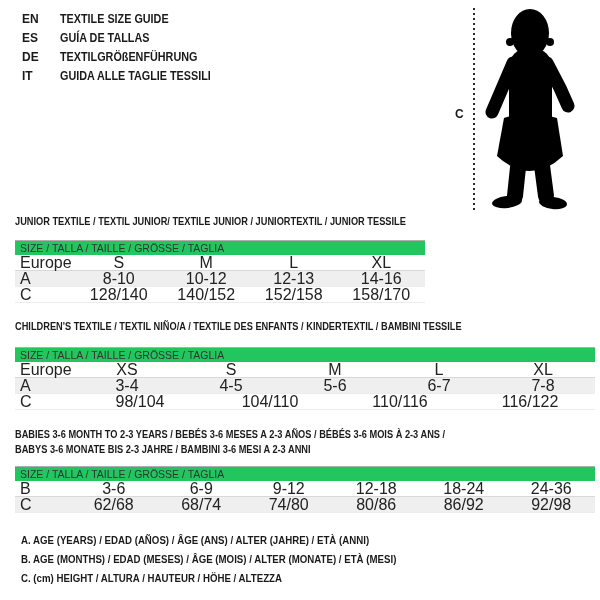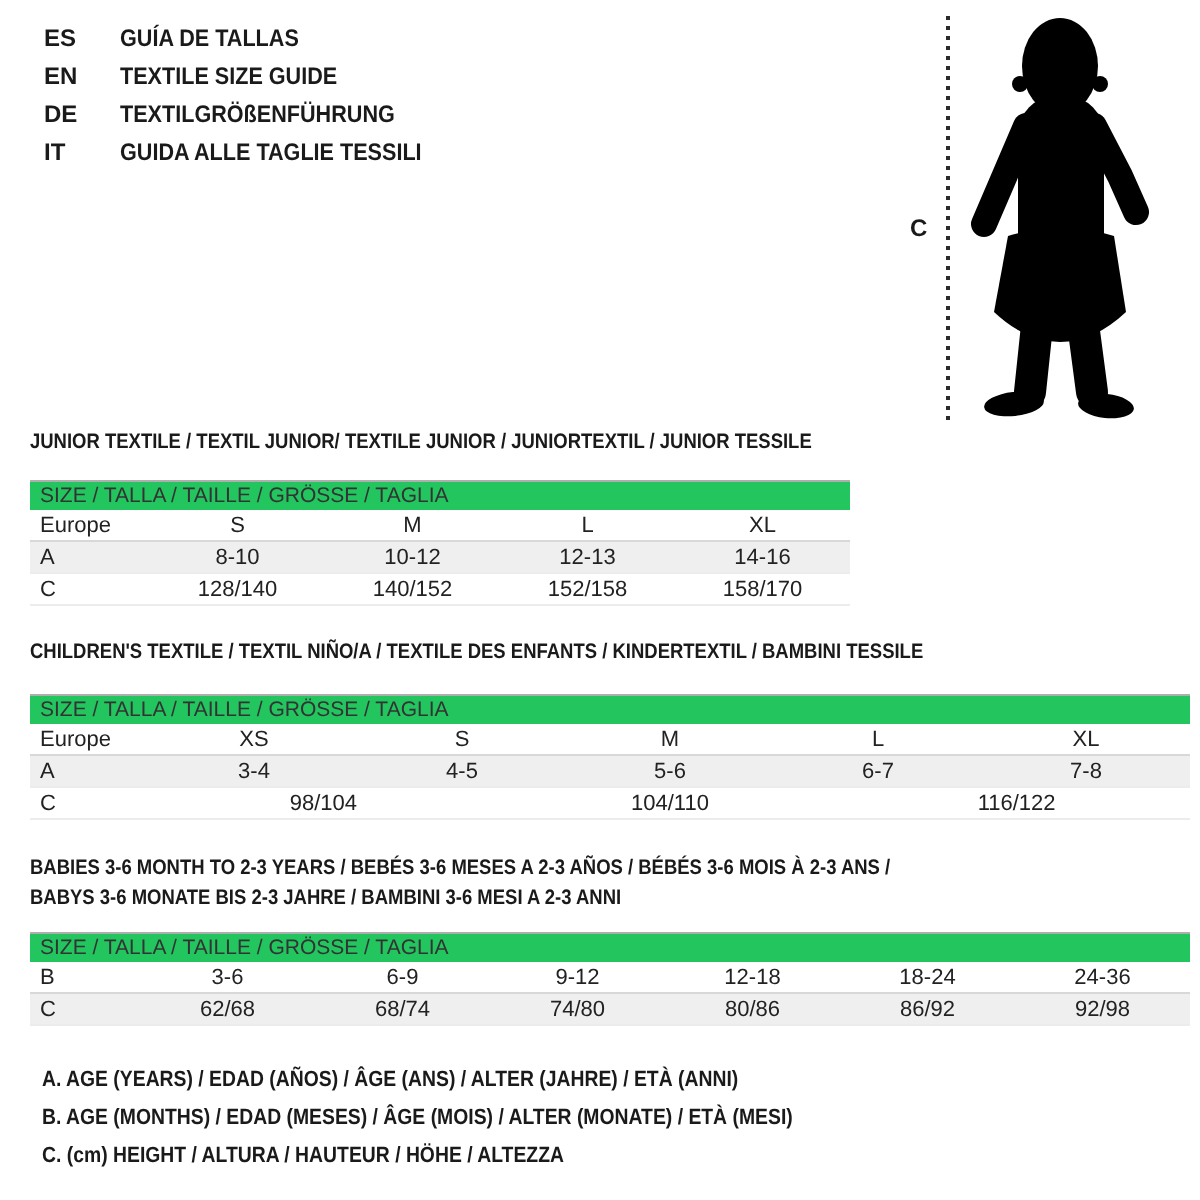--- a/index.html
+++ b/index.html
@@ -28,45 +28,45 @@
   #sec1-title{left:15px;top:319px;}
   #sec2-title{left:15px;top:427px;}
 
   
   .size-table{left:15px;}
   #table0{top:240px;width:410px;}
   #table1{top:347px;width:580px;}
   #table2{top:466px;width:580px;}
   .t-header{height:15px;line-height:15px;background:#22c55e;color:#333;font-size:10.5px;
     padding-left:5px;box-sizing:border-box;border-top:1px solid #aeaeae;white-space:nowrap;}
-  .t-row{display:flex;height:16px;line-height:16px;font-size:11px;color:#222;
+  .t-row{display:flex;height:16px;line-height:16px;font-size:16px;color:#222;
     border-bottom:1px solid #ececec;box-sizing:border-box;}
   .t-row.first{border-bottom:1px solid #d8d8d8;}
   .t-row.alt{background:#efefef;}
   .t-label{padding-left:5px;box-sizing:border-box;flex:0 0 auto;}
   #table0 .t-label,#table1 .t-label{width:60px;}
   #table2 .t-label{width:55px;}
   .t-cell{flex:1;text-align:center;}
 
   
   .footnotes{left:21px;top:531px;}
   .footnote{height:19px;line-height:19px;font-weight:bold;font-size:11px;white-space:nowrap;
     transform:scaleX(0.88);transform-origin:0 0;}
 </style>
 </head>
 <body>
 
 <div class="abs lang-block" id="lang-block">
     <div class="lang-row">
+      <div class="lang-code">EN</div>
+      <div class="lang-title">TEXTILE SIZE GUIDE</div>
+    </div>
+    <div class="lang-row">
       <div class="lang-code">ES</div>
       <div class="lang-title">GUÍA DE TALLAS</div>
-    </div>
-    <div class="lang-row">
-      <div class="lang-code">EN</div>
-      <div class="lang-title">TEXTILE SIZE GUIDE</div>
     </div>
     <div class="lang-row">
       <div class="lang-code">DE</div>
       <div class="lang-title">TEXTILGRÖßENFÜHRUNG</div>
     </div>
     <div class="lang-row">
       <div class="lang-code">IT</div>
       <div class="lang-title">GUIDA ALLE TAGLIE TESSILI</div>
     </div>
   </div>
@@ -135,20 +135,21 @@
       <div class="t-cell">3-4</div>
       <div class="t-cell">4-5</div>
       <div class="t-cell">5-6</div>
       <div class="t-cell">6-7</div>
       <div class="t-cell">7-8</div>
     </div>
     <div class="t-row">
       <div class="t-label">C</div>
       <div class="t-cell">98/104</div>
       <div class="t-cell">104/110</div>
+      <div class="t-cell">110/116</div>
       <div class="t-cell">116/122</div>
     </div>
   </div>
 
 <div class="abs section-title" id="sec2-title">
     <div class="title-line">BABIES 3-6 MONTH TO 2-3 YEARS / BEBÉS 3-6 MESES A 2-3 AÑOS / BÉBÉS 3-6 MOIS À 2-3 ANS /</div>
     <div class="title-line">BABYS 3-6 MONATE BIS 2-3 JAHRE / BAMBINI 3-6 MESI A 2-3 ANNI</div>
   </div>
 <div class="abs size-table" id="table2">
     <div class="t-header">SIZE / TALLA / TAILLE / GRÖSSE / TAGLIA</div>

